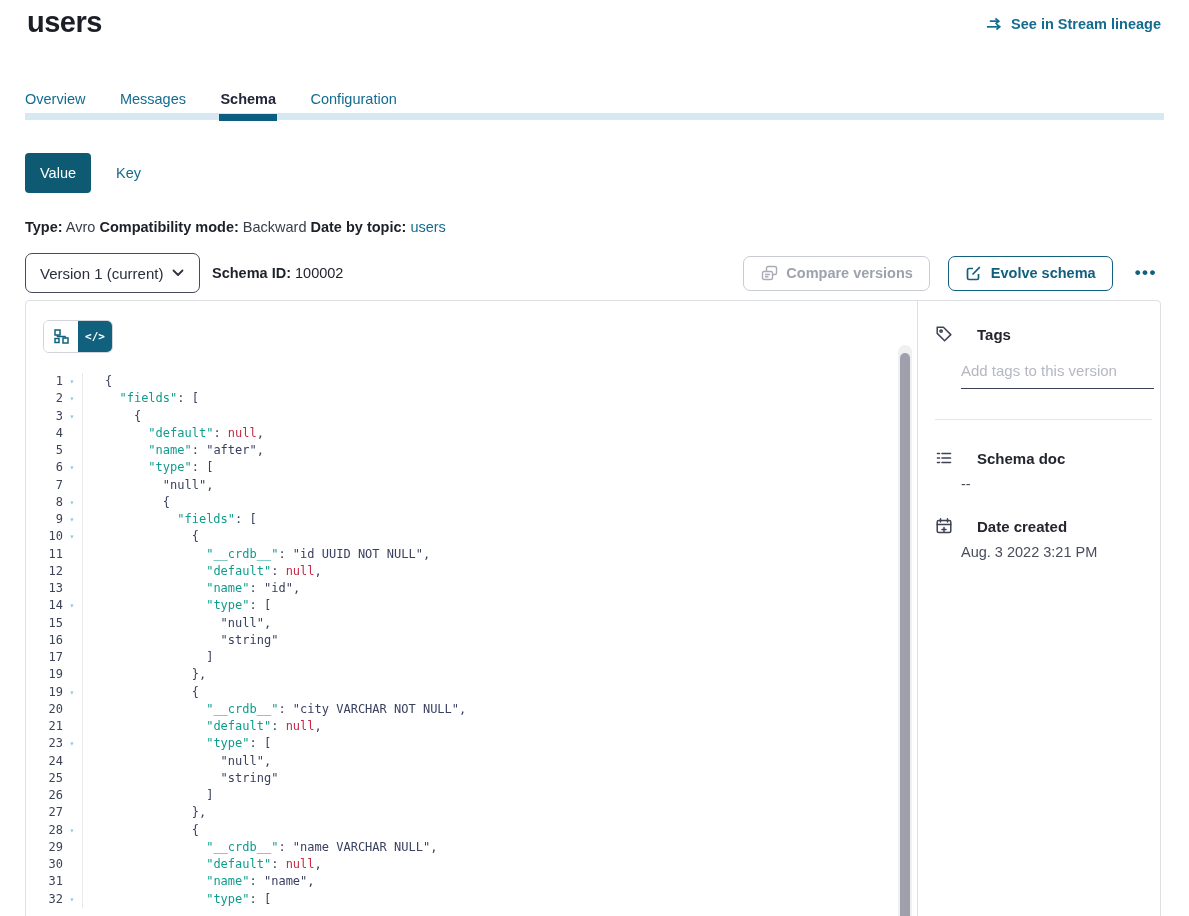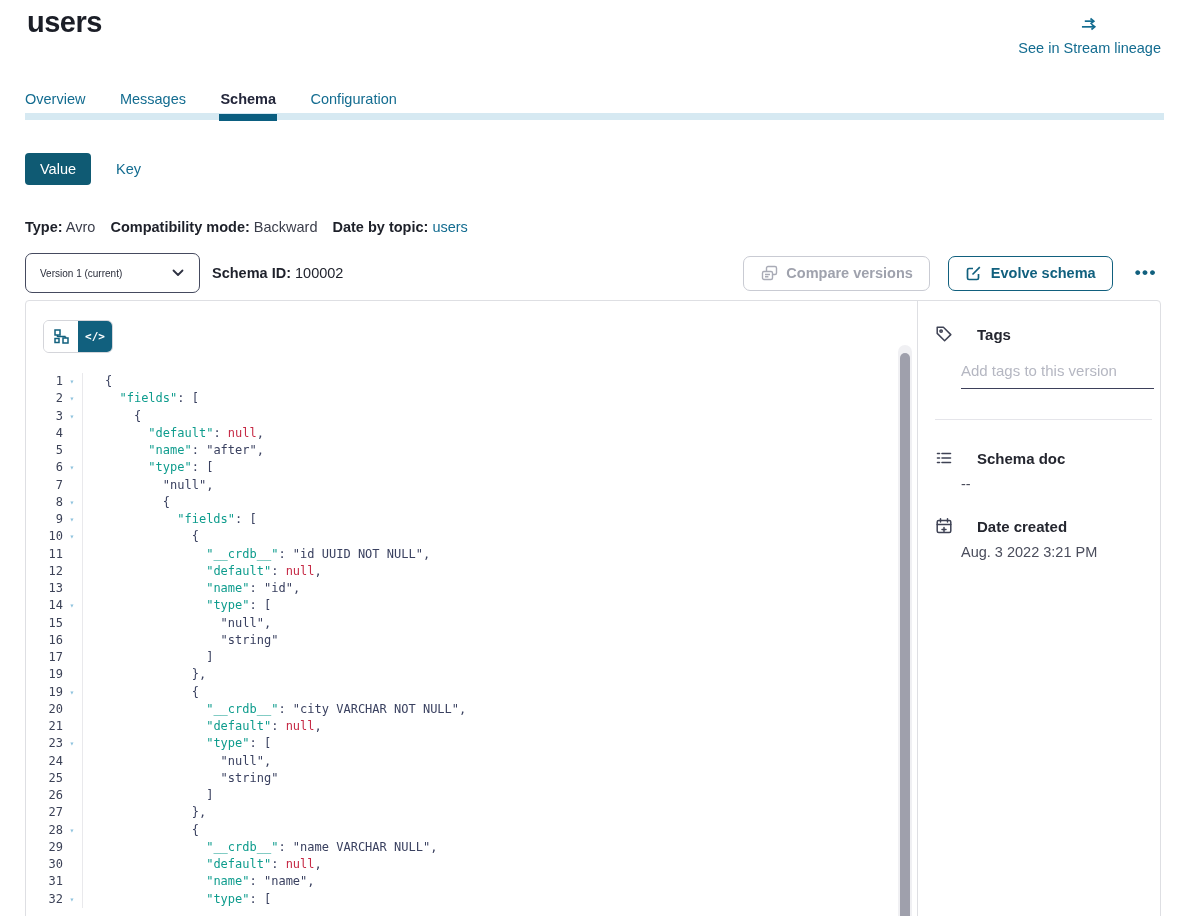--- a/index.html
+++ b/index.html
@@ -6,43 +6,43 @@
     --accent:#11607E; --link:#136C90; --tab-track:#D6E9F2; --tab-active:#0B5E80;
     --value-bg:#0F5A73; --border:#DEDFE3; --dark:#1E212B;
     --code-key:#0E9C8D; --code-text:#3A4160; --code-null:#C62A45;
   }
   *{margin:0;padding:0;box-sizing:border-box;}
   html,body{width:1189px;height:916px;overflow:hidden;background:#fff;
     font-family:"Liberation Sans",sans-serif;color:var(--dark);}
   .abs{position:absolute;}
   
   #page-title{left:27px;top:6px;font-size:29px;font-weight:700;letter-spacing:-0.5px;color:#1B1E27;}
-  #lineage-link{right:28px;top:15px;font-size:14.5px;font-weight:400;color:var(--link);
-    display:flex;align-items:center;gap:7px;cursor:pointer;flex-direction:column;}
+  #lineage-link{right:28px;top:15px;font-size:14.5px;font-weight:700;color:var(--link);
+    display:flex;align-items:center;gap:7px;cursor:pointer;}
   
   #tabs{left:25px;top:90px;right:25px;height:30px;}
   .tab{display:inline-block;position:relative;margin-right:30px;font-size:14.5px;font-weight:500;
     color:var(--link);cursor:pointer;padding-bottom:6px;}
   .tab.active{color:#23263A;font-weight:600;}
   .tab-track{position:absolute;left:0;right:0;top:23px;height:7px;background:var(--tab-track);}
   .tab.active .tab-ind{position:absolute;left:-1px;right:-1px;top:23px;height:7px;background:var(--tab-active);z-index:2;}
   
   #vk{left:25px;top:153px;display:flex;align-items:center;}
-  #value-btn{height:32px;padding:0 15px;background:var(--value-bg);color:#fff;border:none;
+  #value-btn{height:40px;padding:0 15px;background:var(--value-bg);color:#fff;border:none;
     border-radius:4px;font-size:14.5px;font-weight:500;font-family:inherit;cursor:pointer;}
   #key-btn{margin-left:25px;color:var(--link);font-size:14.5px;font-weight:500;cursor:pointer;}
   
-  #meta{left:25px;top:219px;font-size:14.5px;display:flex;gap:15px;}
+  #meta{left:25px;top:219px;font-size:14.5px;display:flex;gap:4px;}
   #meta b{font-weight:700;color:#1D2029;}
   #meta span{color:#3A3D4A;}
   #meta .lnk{color:var(--link);cursor:pointer;}
   
   #controls{left:25px;top:253px;right:28px;display:flex;align-items:center;}
   #version-select{width:175px;height:40px;border:1.3px solid #454A5F;border-radius:7px;
-    display:flex;align-items:center;padding:0 12px 0 14px;font-size:10px;color:#2B2E3B;cursor:pointer;background:#fff;}
+    display:flex;align-items:center;padding:0 12px 0 14px;font-size:15px;color:#2B2E3B;cursor:pointer;background:#fff;}
   #version-select .txt{flex:1;}
   #schema-id{margin-left:12px;font-size:14.5px;}
   #schema-id b{font-weight:700;}
   #right-btns{margin-left:auto;display:flex;align-items:center;gap:18px;justify-content:space-between;}
   .btn{height:35px;border-radius:7px;font-family:inherit;font-size:14.5px;font-weight:600;
     display:flex;align-items:center;gap:8px;padding:0 16px;background:#fff;cursor:pointer;}
   #compare-btn{border:1px solid #C9CBD3;color:#9FA2AD;}
   #evolve-btn{border:1.5px solid var(--accent);color:var(--accent);}
   #more-btn{border:none;background:none;color:var(--accent);font-size:17px;font-weight:700;
     letter-spacing:1.5px;cursor:pointer;padding:0 4px;}

